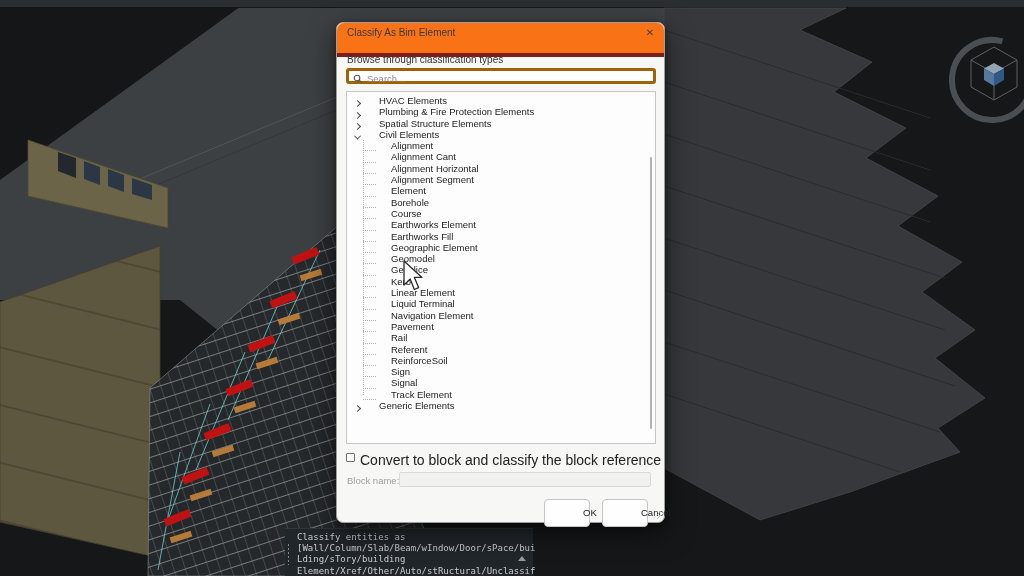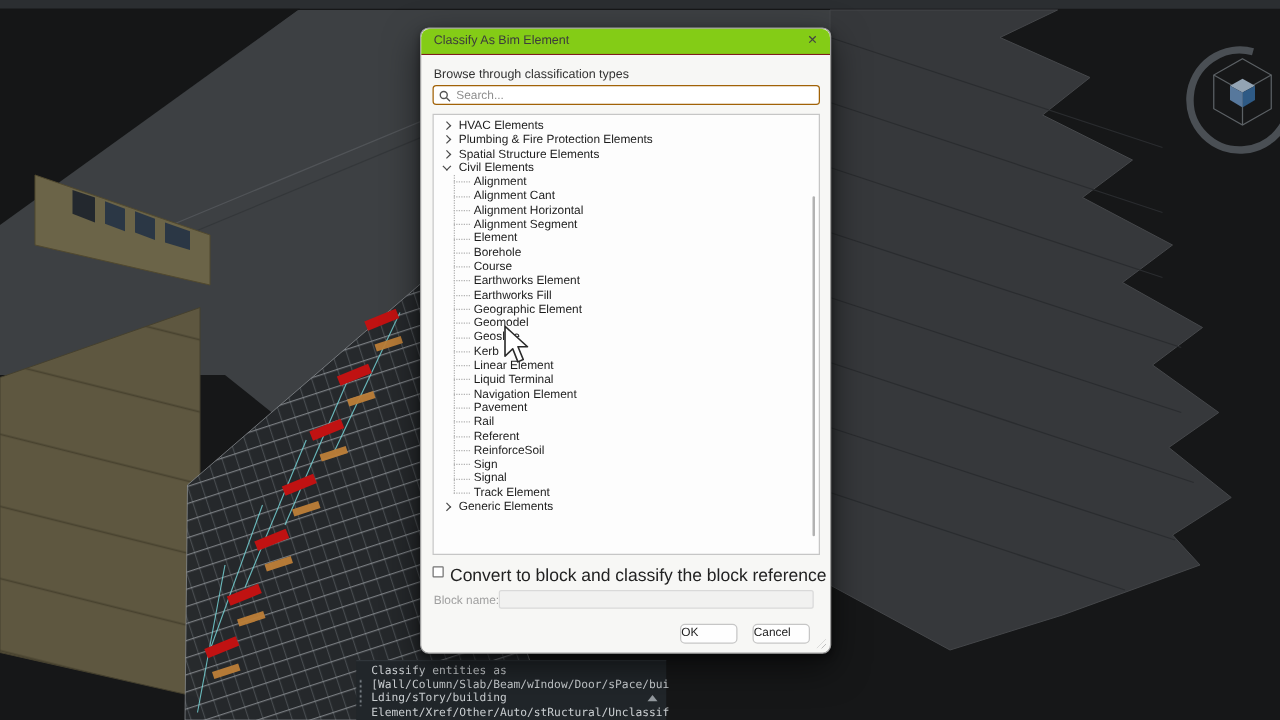--- a/index.html
+++ b/index.html
@@ -20,40 +20,40 @@
   #cmd-lines { position:absolute; left:12px; top:3px; right:14px; }
   .cline { font-size:9px; line-height:11.2px; white-space:pre; }
   #cmd-scroll-up { position:absolute; right:7px; top:27px; width:0; height:0;
     border-left:4px solid transparent; border-right:4px solid transparent;
     border-bottom:5px solid #949a9f; }
 
   
   #dialog { position:absolute; left:336px; top:22px; width:329px; height:501px;
     background:#f7f7f5; border:1px solid #9f9f9f; border-radius:7px; z-index:50;
     box-shadow:0 10px 28px rgba(0,0,0,0.55), 0 2px 6px rgba(0,0,0,0.4); }
-  #dlg-titlebar { position:absolute; left:0; top:0; right:0; height:21px;
-    background:#84cc16; border-bottom:1px solid #7f1d1d; border-radius:7px 7px 0 0; }
+  #dlg-titlebar { position:absolute; left:0; top:0; right:0; height:34px;
+    background:#f97316; border-bottom:4px solid #7f1d1d; border-radius:7px 7px 0 0; }
   #dlg-title { position:absolute; left:10px; top:4px; font-size:10px; color:#3c3c3c; }
   #dlg-close { position:absolute; right:6px; top:2px; width:16px; height:15px;
     font-size:10px; color:#444; text-align:center; line-height:15px; cursor:pointer; }
   #dlg-subtitle { position:absolute; left:10px; top:31px; font-size:10px; color:#333; }
 
   #search-wrap { position:absolute; left:9px; top:45px; width:310px; height:16px;
-    background:#fff; border:1px solid #a16207; border-radius:3px; }
+    background:#fff; border:3px solid #a16207; border-radius:3px; }
   #search-icon { position:absolute; left:4px; top:3px; }
   #search-input { position:absolute; left:18px; top:0; width:286px; height:14px;
     border:none; outline:none; font-size:9.5px; color:#333; background:transparent;
     font-family:"Liberation Sans", sans-serif; }
   #search-input::placeholder { color:#8d8d8d; }
 
   #tree-box { position:absolute; left:9px; top:68px; width:310px; height:353px;
     background:#fdfdfd; border:1px solid #c6c6c6; overflow:hidden; }
   #tree-body { position:absolute; left:2px; top:3px; right:12px; }
   .trow { position:relative; height:11.3px; line-height:11.3px; font-size:9.5px;
-    color:#1c1c1c; white-space:nowrap; display:flex; align-items:center; }
+    color:#1c1c1c; white-space:nowrap; display:flex; align-items:flex-end;gap:12px; }
   .trow.top { padding-left:4px; }
   .chev { display:inline-block; width:5px; height:5px; border-right:1.1px solid #4a4a4a;
     border-bottom:1.1px solid #4a4a4a; margin:0 7px 0 2px; flex:0 0 auto; }
   .chev.right { transform:rotate(-45deg); }
   .chev.down  { transform:rotate(45deg) translate(-1px,-1px); }
   .childblock { position:relative; }
   .childblock::before { content:""; position:absolute; left:14px; top:0; bottom:5px;
     border-left:1px dotted #b3b3b3; }
   .trow.child { padding-left:14px; }
   .dash { display:inline-block; width:13px; border-top:1px dotted #b3b3b3;
@@ -64,24 +64,24 @@
 
   #chk-row { position:absolute; left:9px; top:429px; height:12px; }
   #chk-box { position:absolute; left:0; top:1px; width:9px; height:9px;
     background:#fff; border:1px solid #737373; border-radius:1px; cursor:pointer; }
   #chk-label { position:absolute; left:14px; top:0; font-size:14px; color:#222; white-space:nowrap; }
 
   #blockname-label { position:absolute; left:10px; top:452px; font-size:9.5px; color:#a0a0a0; }
   #blockname-input { position:absolute; left:62px; top:449px; width:252px; height:15px;
     background:#f1f1f0; border:1px solid #d9d9d9; border-radius:2px; font-size:9.5px; }
 
-  .dlg-btn { position:absolute; top:476px; width:46px; height:16px;
+  .dlg-btn { position:absolute; top:476px; width:46px; height:28px;
     background:#fefefe; border:1px solid #c6c6c6; border-radius:4px;
     font-size:9.5px; color:#222; text-align:left; line-height:14px; cursor:pointer;
-    font-family:"Liberation Sans", sans-serif; }
+    font-family:"Liberation Sans", sans-serif;padding-left:38px; }
   #btn-ok { left:207px; }
   #btn-cancel { left:265px; }
   #resize-grip { position:absolute; right:3px; bottom:3px; width:8px; height:8px;
     background:repeating-linear-gradient(135deg, transparent 0 2px, #bdbdbd 2px 3px);
     clip-path:polygon(100% 0, 100% 100%, 0 100%); }
 
   
   #cursor { position:absolute; left:402px; top:260px; z-index:90; }
 </style>
 </head>

